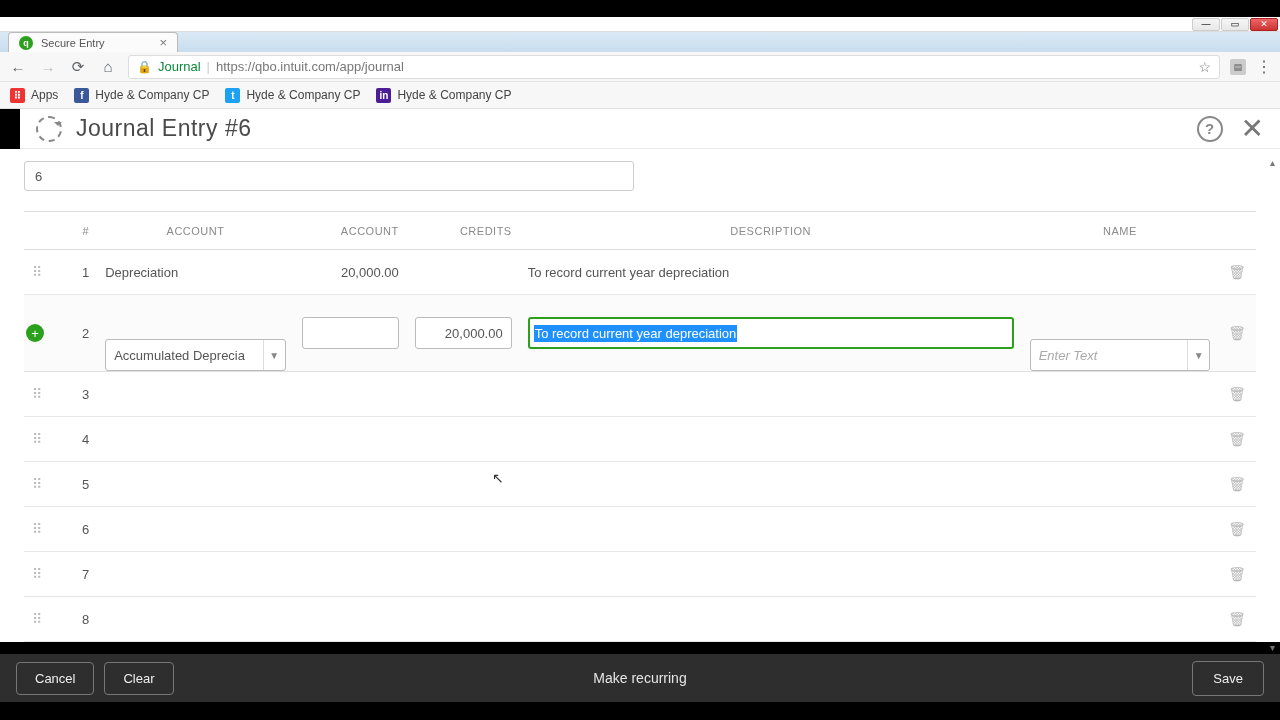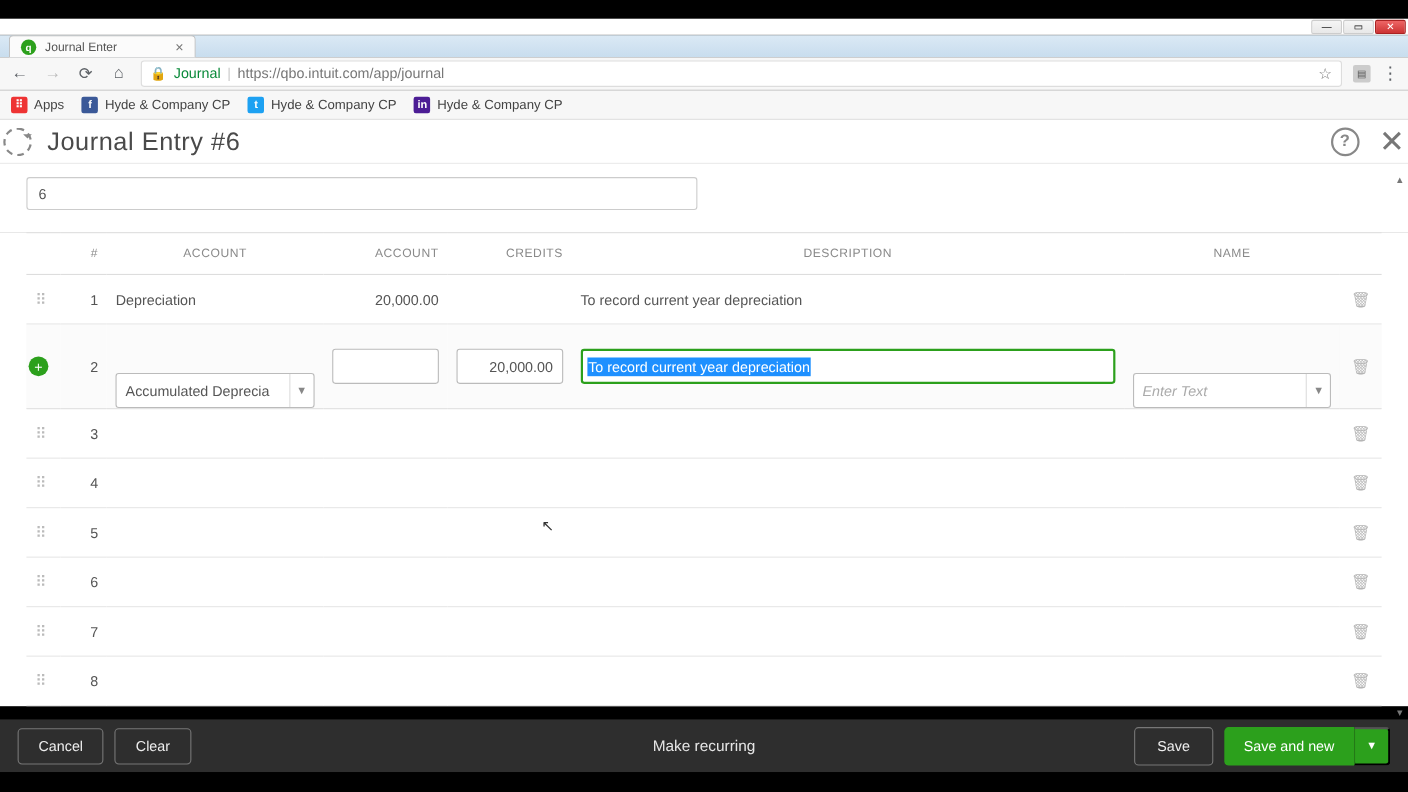--- a/index.html
+++ b/index.html
@@ -36,21 +36,21 @@
   
   .bm-bar { height: 27px; background: #f7f7f7; display: flex; align-items: center; padding: 0 10px; gap: 16px; border-bottom: 1px solid #e0e0e0; font-size: 12px; }
   .bm-item { display: flex; align-items: center; gap: 6px; color: #444; cursor: pointer; }
   .bm-icon { width: 15px; height: 15px; display: flex; align-items: center; justify-content: center; border-radius: 2px; font-size: 10px; font-weight: bold; color: #fff; }
   .bm-apps { background: #e33; }
   .bm-fb { background: #3b5998; }
   .bm-tw { background: #1da1f2; }
   .bm-li { background: #4c1d95; }
   
   
-  .app-hdr { height: 40px; background: #fff; display: flex; align-items: center; padding: 0 3px; border-bottom: 1px solid #eaeaea; }
+  .app-hdr { height: 40px; background: #fff; display: flex; align-items: center; padding: 0 16px; border-bottom: 1px solid #eaeaea; margin-left: 20px; }
   .recur-icon { width: 26px; height: 26px; border: 2px dashed #888; border-radius: 50%; position: relative; }
   .recur-icon::after { content: ''; position: absolute; right: -2px; top: 4px; border: 4px solid transparent; border-top-color: #888; }
   .page-title { font-size: 23px; color: #4a4a4a; margin-left: 14px; letter-spacing: 0.5px; font-weight: 400; }
   .hdr-spacer { flex: 1; }
   .help-icon { width: 26px; height: 26px; border: 2px solid #888; border-radius: 50%; display: flex; align-items: center; justify-content: center; color: #888; font-weight: bold; font-size: 15px; cursor: pointer; margin-right: 18px; }
   .close-x { font-size: 28px; color: #777; cursor: pointer; font-weight: 300; }
   
   
   .form-area { background: #fff; padding: 12px 24px 20px; display: flex; gap: 490px; position: relative; }
   .field-group { display: flex; flex-direction: column; gap: 4px; }
@@ -111,21 +111,21 @@
 
 <div class="window-chrome">
   <div class="win-btn">—</div>
   <div class="win-btn">▭</div>
   <div class="win-btn close">✕</div>
 </div>
 
 <div class="tab-bar">
   <div class="tab">
     <span class="tab-favicon">q</span>
-    <span class="tab-title">Journal Enter</span>
+    <span class="tab-title">Secure Entry</span>
     <span class="tab-x">×</span>
   </div>
 </div>
 
 <div class="addr-bar">
   <span class="nav-icon">←</span>
   <span class="nav-icon disabled">→</span>
   <span class="nav-icon">⟳</span>
   <span class="nav-icon">⌂</span>
   <div class="url-box">
@@ -301,19 +301,15 @@
 <span class="cursor">↖</span>
 <span class="scroll-up">▴</span>
 <span class="scroll-down">▾</span>
 
 <div class="footer">
   <button class="btn-ghost">Cancel</button>
   <button class="btn-ghost">Clear</button>
   <div class="footer-center">Make recurring</div>
   <div class="footer-spacer"></div>
   <button class="btn-save">Save</button>
-  <div class="primary-group">
-    <button class="btn-primary">Save and new</button>
-    <button class="btn-primary-dd">▼</button>
-  </div>
 </div>
 
 <div class="black-bottom"></div>
 
 </body></html>

